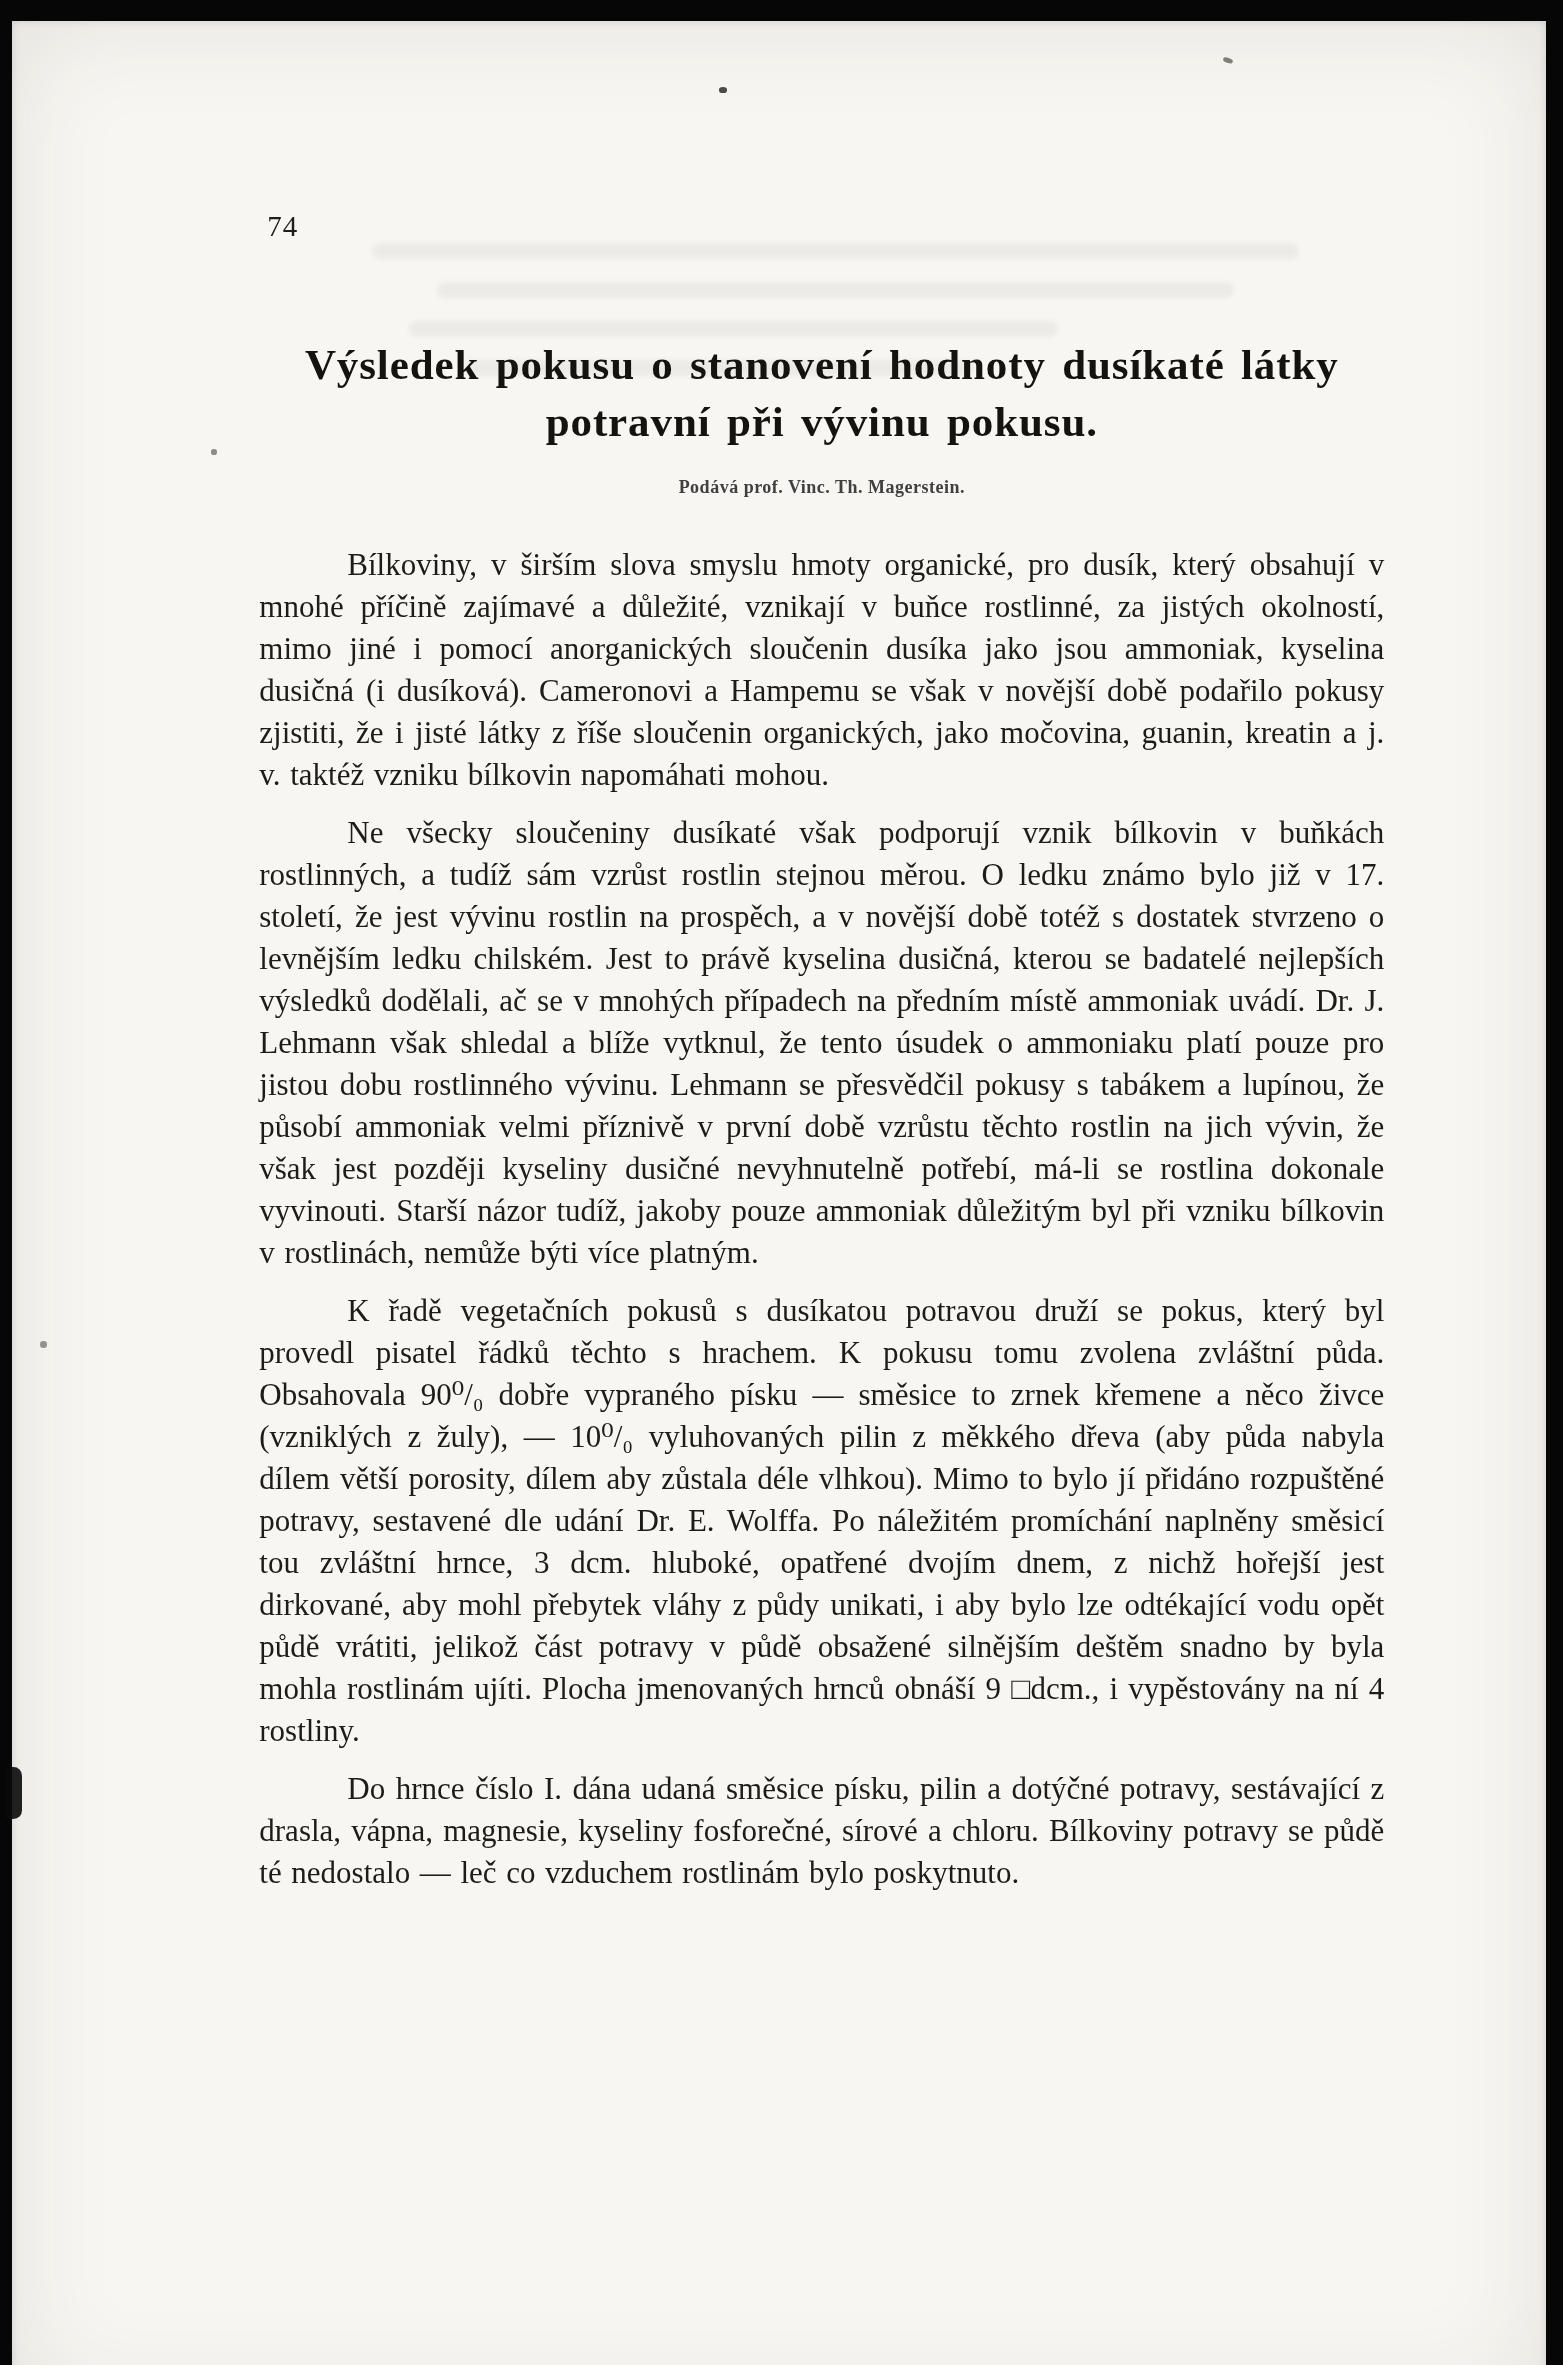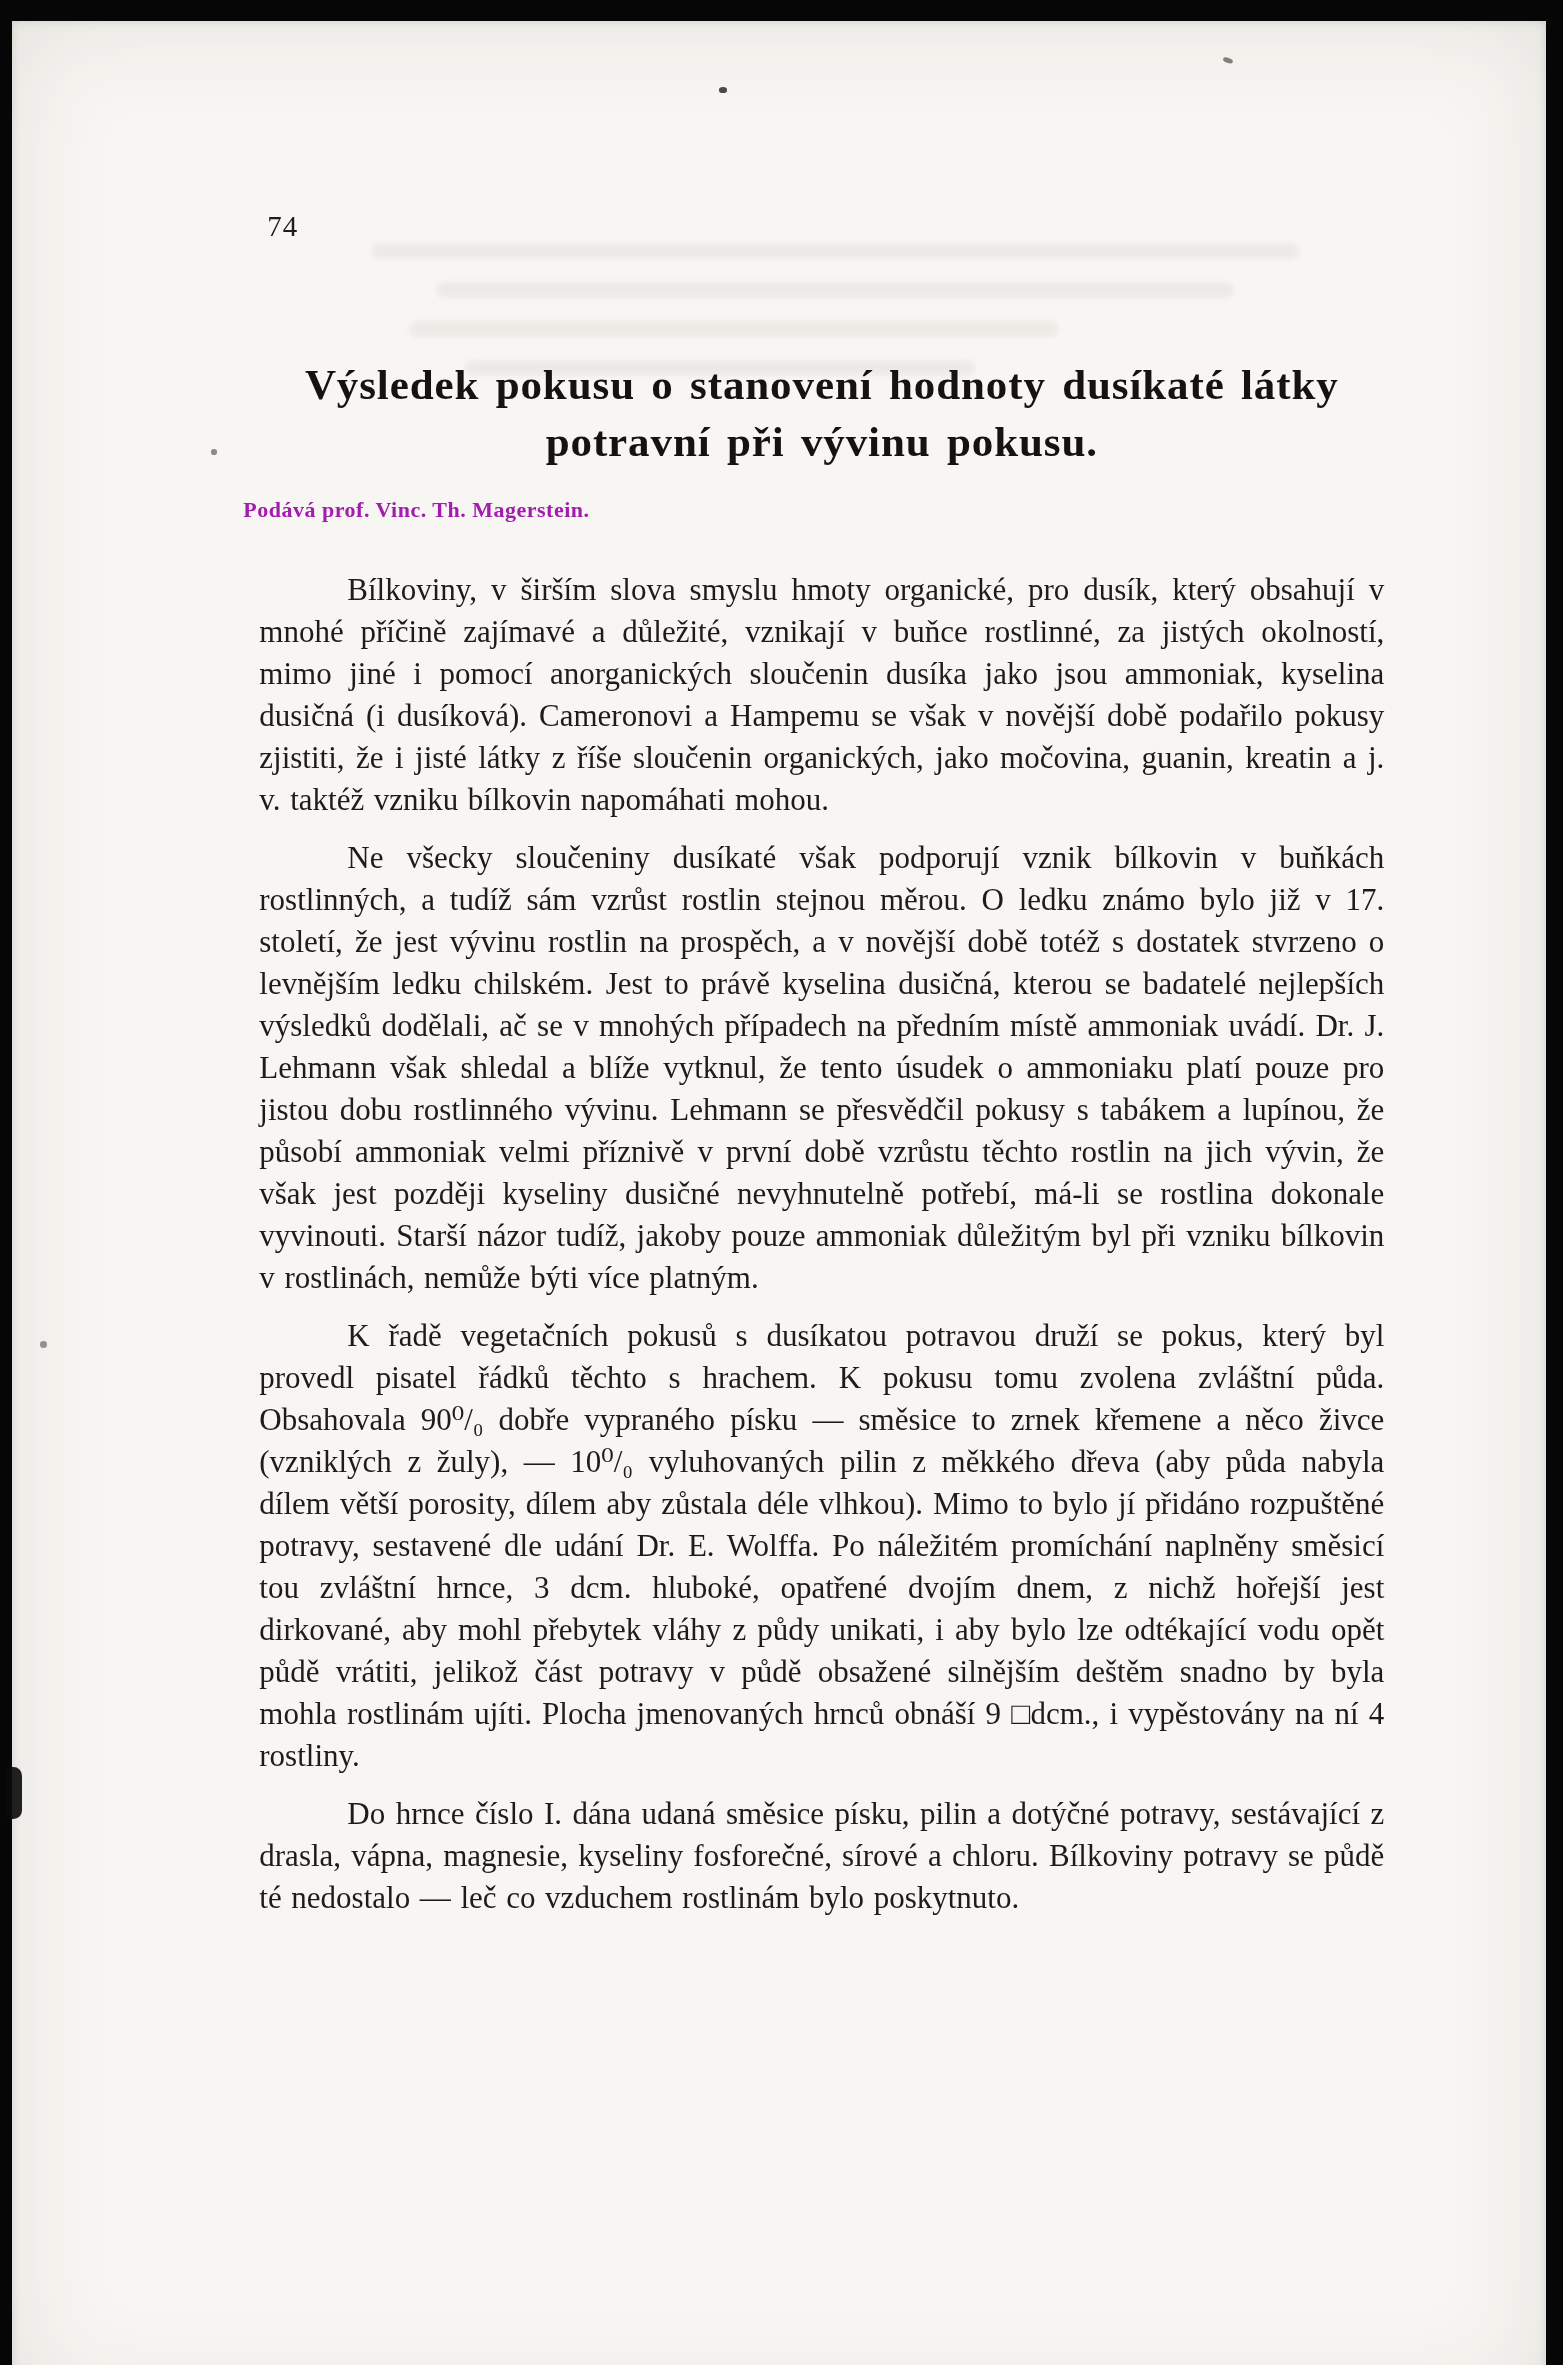--- a/index.html
+++ b/index.html
@@ -30,40 +30,41 @@
     position: absolute;
     left: 255px;
     top: 189px;
     font-size: 29px;
     color: #201d19;
     letter-spacing: 0.9px;
   }
   .content {
     position: absolute;
     left: 231px;
-    top: 336px;
+    top: 316px;
     width: 1157px;
     color: #1d1b17;
   }
   .title {
     margin: 0;
     text-align: center;
     font-size: 43px;
     font-weight: bold;
     line-height: 1.32;
     letter-spacing: 0.9px;
     color: #15130f;
     word-spacing: 4.7px;
   }
   .byline {
     margin-top: 26.5px;
-    font-size: 22px;
+    text-align: center;
+    font-size: 18px;
     font-weight: bold;
     letter-spacing: 0.5px;
-    color: #a21caf;
+    color: #404040;
   }
   .body-text {
     margin-top: 46px;
     font-size: 31px;
     line-height: 42px;
     text-align: justify;
     color: #1e1c18;
   }
   .body-text p {
     margin: 16px;

